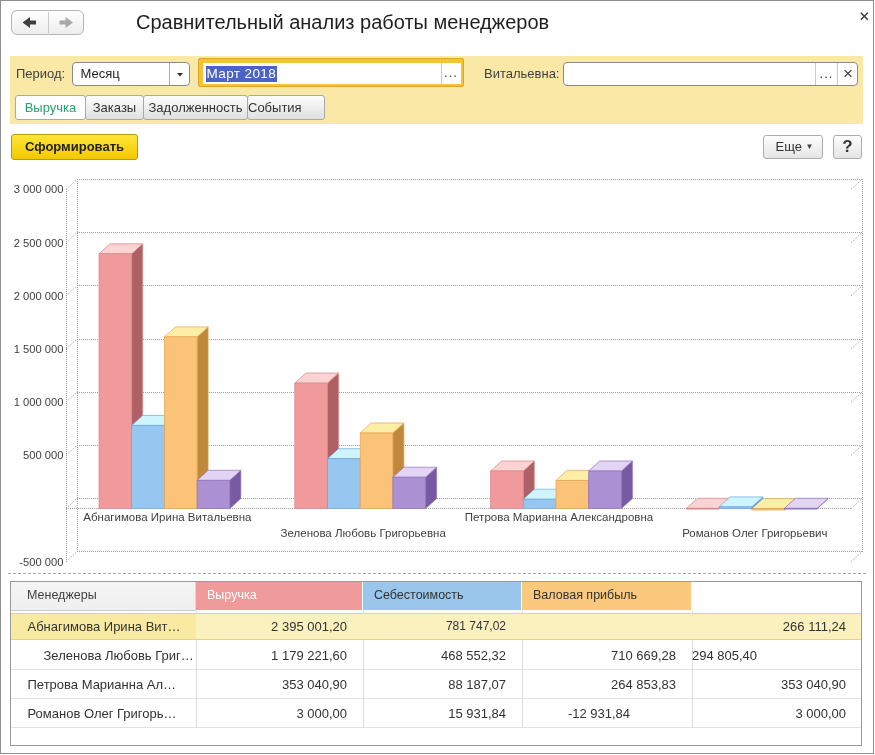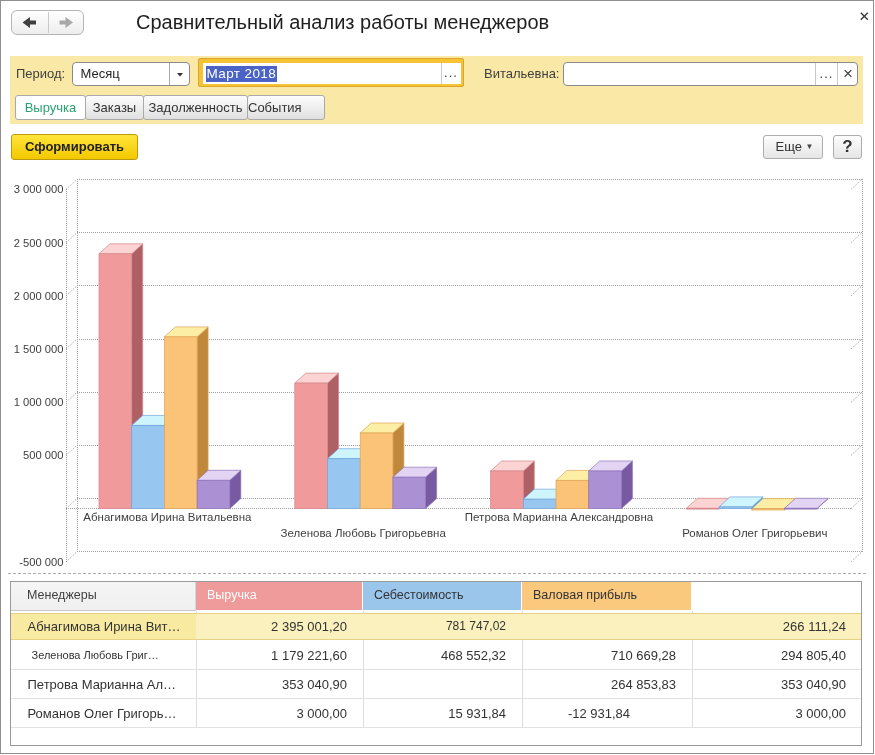--- a/index.html
+++ b/index.html
@@ -166,28 +166,29 @@
 <div style="position:absolute;left:352px;top:29px;width:1px;height:117px;background:#DCDCDC"></div>
 <div style="position:absolute;left:511px;top:29px;width:1px;height:117px;background:#DCDCDC"></div>
 <div style="position:absolute;left:681px;top:29px;width:1px;height:117px;background:#DCDCDC"></div>
 <div style="position:absolute;left:0;top:31px;width:850px;height:27px;background:#FAF1BE;border-top:1px solid #E5D284;border-bottom:1px solid #E5D284;box-sizing:border-box"></div>
 <div style="position:absolute;left:0;top:32px;width:185px;height:25px;background:#F8EBA1"></div>
 <div style="position:absolute;left:0;top:30px;width:183px;height:29px;line-height:29px;padding-left:16.5px;box-sizing:border-box;font-size:13px;color:#333;white-space:nowrap;overflow:hidden">Абнагимова Ирина Вит…</div>
 <div style="position:absolute;left:185px;top:30px;width:151px;height:29px;line-height:29px;text-align:right;font-size:13px;color:#333;white-space:nowrap">2 395 001,20</div>
 <div style="position:absolute;left:352px;top:30px;width:143px;height:29px;line-height:29px;text-align:right;font-size:12px;color:#333;white-space:nowrap">781 747,02</div>
 <div style="position:absolute;left:681px;top:30px;width:154px;height:29px;line-height:29px;text-align:right;font-size:13px;color:#333;white-space:nowrap">266 111,24</div>
 <div style="position:absolute;left:0;top:87px;width:850px;height:1px;background:#E2E2E2"></div>
-<div style="position:absolute;left:4px;top:59px;width:183px;height:29px;line-height:29px;padding-left:16.5px;box-sizing:border-box;font-size:11px;color:#333;white-space:nowrap;overflow:hidden">Зеленова Любовь Григ…</div>
+<div style="position:absolute;left:16px;top:59px;width:183px;height:29px;line-height:29px;padding-left:16.5px;box-sizing:border-box;font-size:13px;color:#333;white-space:nowrap;overflow:hidden">Зеленова Любовь Григ…</div>
 <div style="position:absolute;left:185px;top:59px;width:151px;height:29px;line-height:29px;text-align:right;font-size:13px;color:#333;white-space:nowrap">1 179 221,60</div>
 <div style="position:absolute;left:352px;top:59px;width:143px;height:29px;line-height:29px;text-align:right;font-size:13px;color:#333;white-space:nowrap">468 552,32</div>
 <div style="position:absolute;left:511px;top:59px;width:154px;height:29px;line-height:29px;text-align:right;font-size:13px;color:#333;white-space:nowrap">710 669,28</div>
-<div style="position:absolute;left:681px;top:59px;width:154px;height:29px;line-height:29px;text-align:right;font-size:13px;color:#333;white-space:nowrap">294 805,40</div>
+<div style="position:absolute;left:681px;top:59px;width:154px;height:29px;line-height:29px;font-size:13px;color:#333;white-space:nowrap">294 805,40</div>
 <div style="position:absolute;left:0;top:116px;width:850px;height:1px;background:#E2E2E2"></div>
 <div style="position:absolute;left:0;top:88px;width:183px;height:29px;line-height:29px;padding-left:16.5px;box-sizing:border-box;font-size:13px;color:#333;white-space:nowrap;overflow:hidden">Петрова Марианна Ал…</div>
 <div style="position:absolute;left:185px;top:88px;width:151px;height:29px;line-height:29px;text-align:right;font-size:13px;color:#333;white-space:nowrap">353 040,90</div>
+<div style="position:absolute;left:352px;top:88px;width:143px;height:29px;line-height:29px;text-align:right;font-size:13px;color:#333;white-space:nowrap">88 187,07</div>
 <div style="position:absolute;left:511px;top:88px;width:154px;height:29px;line-height:29px;text-align:right;font-size:13px;color:#333;white-space:nowrap">264 853,83</div>
 <div style="position:absolute;left:681px;top:88px;width:154px;height:29px;line-height:29px;text-align:right;font-size:13px;color:#333;white-space:nowrap">353 040,90</div>
 <div style="position:absolute;left:0;top:145px;width:850px;height:1px;background:#E2E2E2"></div>
 <div style="position:absolute;left:0;top:117px;width:183px;height:29px;line-height:29px;padding-left:16.5px;box-sizing:border-box;font-size:13px;color:#333;white-space:nowrap;overflow:hidden">Романов Олег Григорь…</div>
 <div style="position:absolute;left:185px;top:117px;width:151px;height:29px;line-height:29px;text-align:right;font-size:13px;color:#333;white-space:nowrap">3 000,00</div>
 <div style="position:absolute;left:352px;top:117px;width:143px;height:29px;line-height:29px;text-align:right;font-size:13px;color:#333;white-space:nowrap">15 931,84</div>
 <div style="position:absolute;left:511px;top:117px;width:154px;height:29px;line-height:29px;text-align:center;font-size:13px;color:#333;white-space:nowrap">-12 931,84</div>
 <div style="position:absolute;left:681px;top:117px;width:154px;height:29px;line-height:29px;text-align:right;font-size:13px;color:#333;white-space:nowrap">3 000,00</div>
 </div>
 

